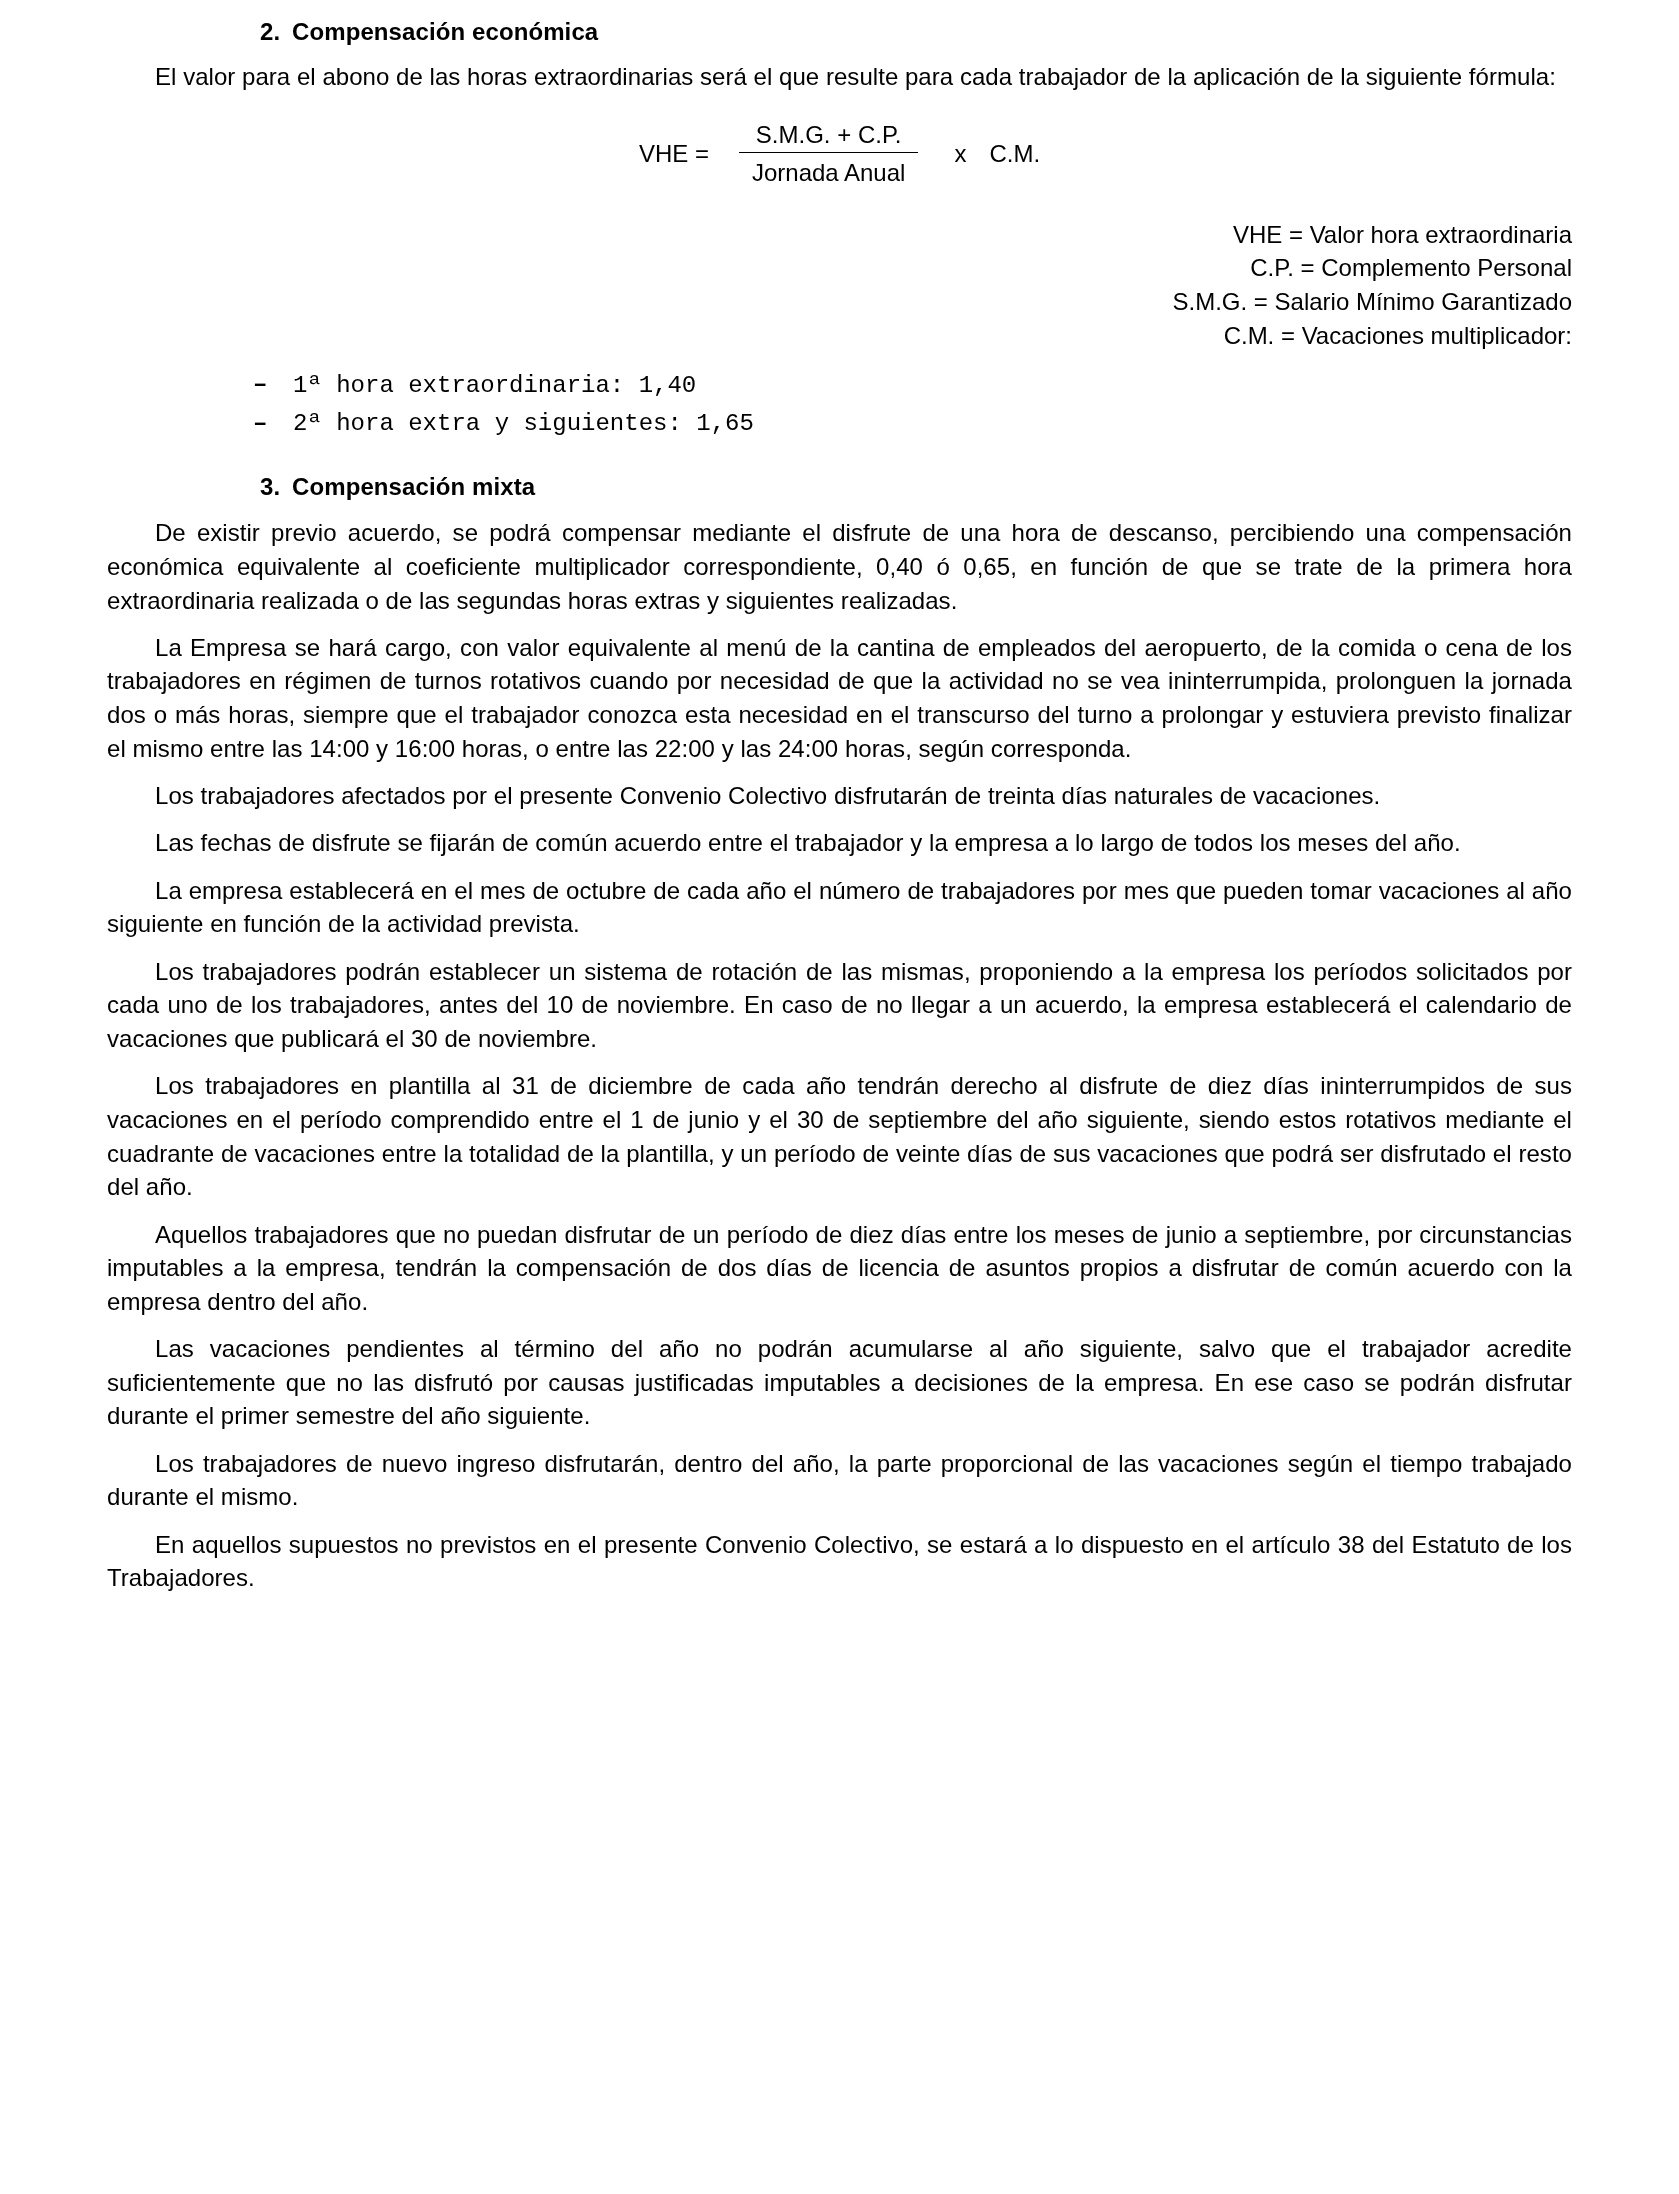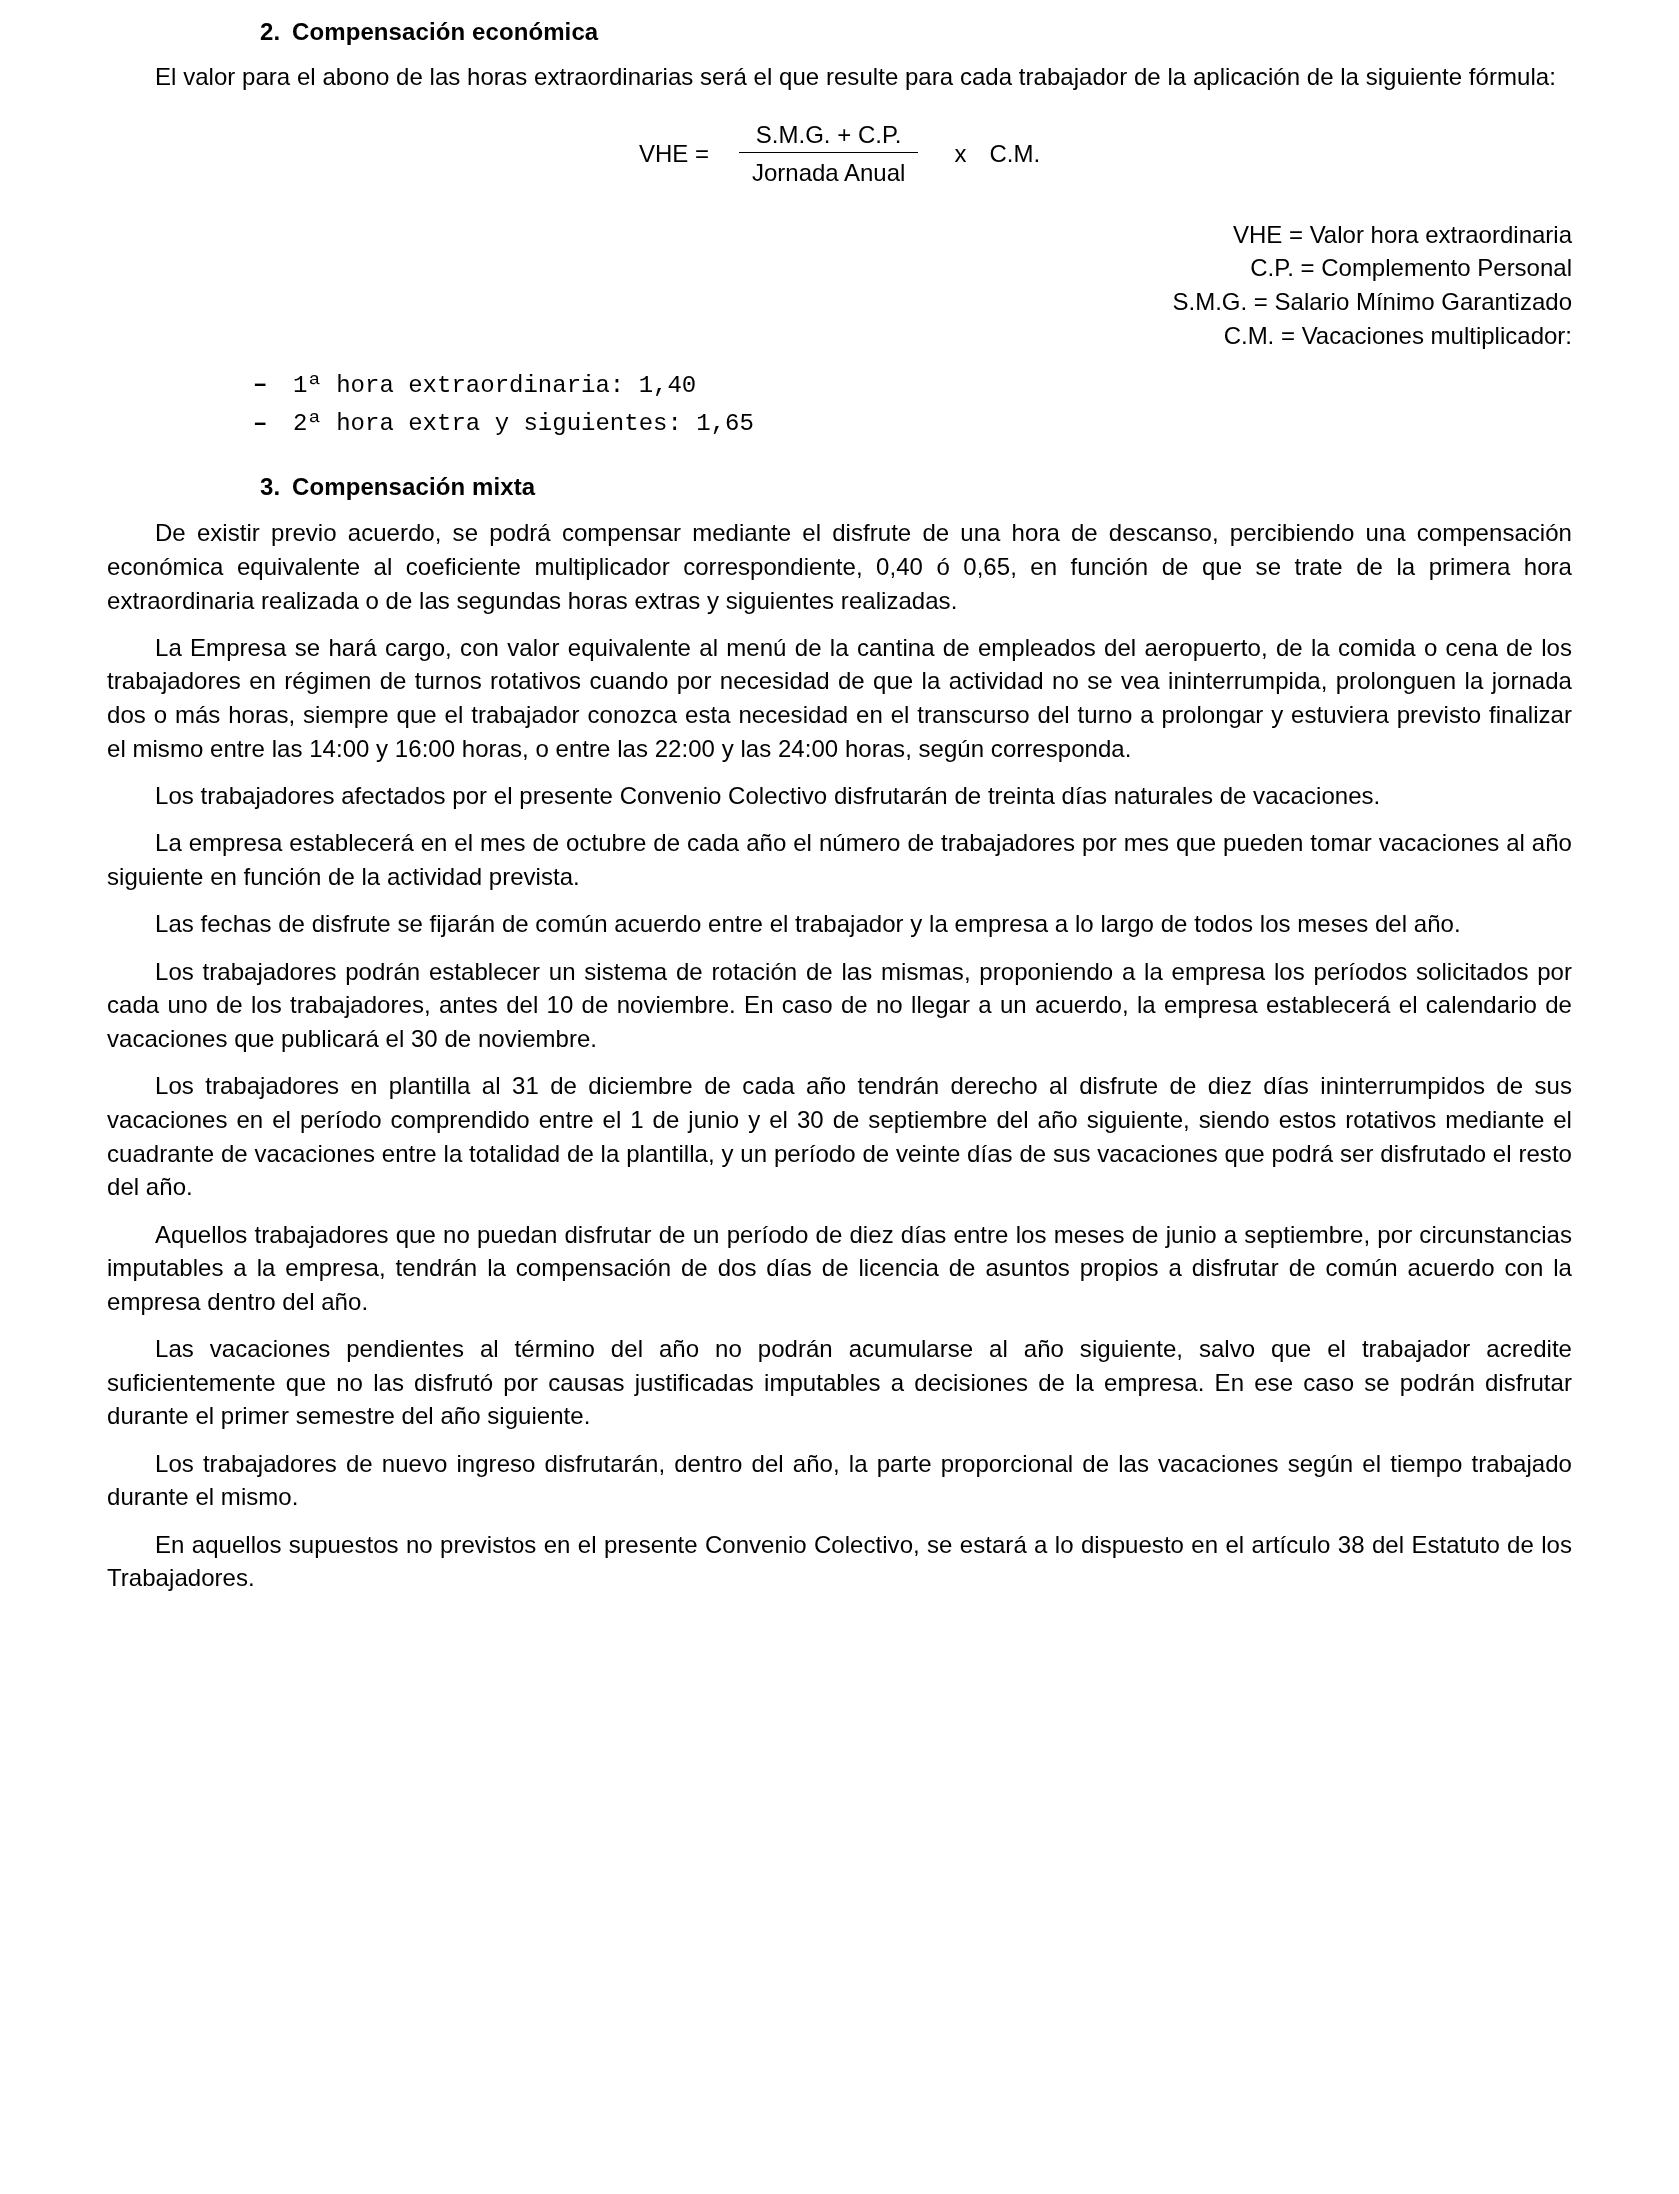--- a/index.html
+++ b/index.html
@@ -152,22 +152,22 @@
 
   <h2 class="numbered-heading second">
     <span class="num">3.</span><span>Compensación mixta</span>
   </h2>
 
   <p class="body indent">De existir previo acuerdo, se podrá compensar mediante el disfrute de una hora de descanso, percibiendo una compensación económica equivalente al coeficiente multiplicador correspondiente, 0,40 ó 0,65, en función de que se trate de la primera hora extraordinaria realizada o de las segundas horas extras y siguientes realizadas.</p>
   <p class="body indent">La Empresa se hará cargo, con valor equivalente al menú de la cantina de empleados del aeropuerto, de la comida o cena de los trabajadores en régimen de turnos rotativos cuando por necesidad de que la actividad no se vea ininterrumpida, prolonguen la jornada dos o más horas, siempre que el trabajador conozca esta necesidad en el transcurso del turno a prolongar y estuviera previsto finalizar el mismo entre las 14:00 y 16:00 horas, o entre las 22:00 y las 24:00 horas, según corresponda.</p>
 
 
   <p class="body indent">Los trabajadores afectados por el presente Convenio Colectivo disfrutarán de treinta días naturales de vacaciones.</p>
+  <p class="body indent">Las fechas de disfrute se fijarán de común acuerdo entre el trabajador y la empresa a lo largo de todos los meses del año.</p>
   <p class="body indent">La empresa establecerá en el mes de octubre de cada año el número de trabajadores por mes que pueden tomar vacaciones al año siguiente en función de la actividad prevista.</p>
-  <p class="body indent">Las fechas de disfrute se fijarán de común acuerdo entre el trabajador y la empresa a lo largo de todos los meses del año.</p>
   <p class="body indent">Los trabajadores podrán establecer un sistema de rotación de las mismas, proponiendo a la empresa los períodos solicitados por cada uno de los trabajadores, antes del 10 de noviembre. En caso de no llegar a un acuerdo, la empresa establecerá el calendario de vacaciones que publicará el 30 de noviembre.</p>
   <p class="body indent">Los trabajadores en plantilla al 31 de diciembre de cada año tendrán derecho al disfrute de diez días ininterrumpidos de sus vacaciones en el período comprendido entre el 1 de junio y el 30 de septiembre del año siguiente, siendo estos rotativos mediante el cuadrante de vacaciones entre la totalidad de la plantilla, y un período de veinte días de sus vacaciones que podrá ser disfrutado el resto del año.</p>
   <p class="body indent">Aquellos trabajadores que no puedan disfrutar de un período de diez días entre los meses de junio a septiembre, por circunstancias imputables a la empresa, tendrán la compensación de dos días de licencia de asuntos propios a disfrutar de común acuerdo con la empresa dentro del año.</p>
   <p class="body indent">Las vacaciones pendientes al término del año no podrán acumularse al año siguiente, salvo que el trabajador acredite suficientemente que no las disfrutó por causas justificadas imputables a decisiones de la empresa. En ese caso se podrán disfrutar durante el primer semestre del año siguiente.</p>
   <p class="body indent">Los trabajadores de nuevo ingreso disfrutarán, dentro del año, la parte proporcional de las vacaciones según el tiempo trabajado durante el mismo.</p>
   <p class="body indent">En aquellos supuestos no previstos en el presente Convenio Colectivo, se estará a lo dispuesto en el artículo 38 del Estatuto de los Trabajadores.</p>
 
 </div>
 
 

